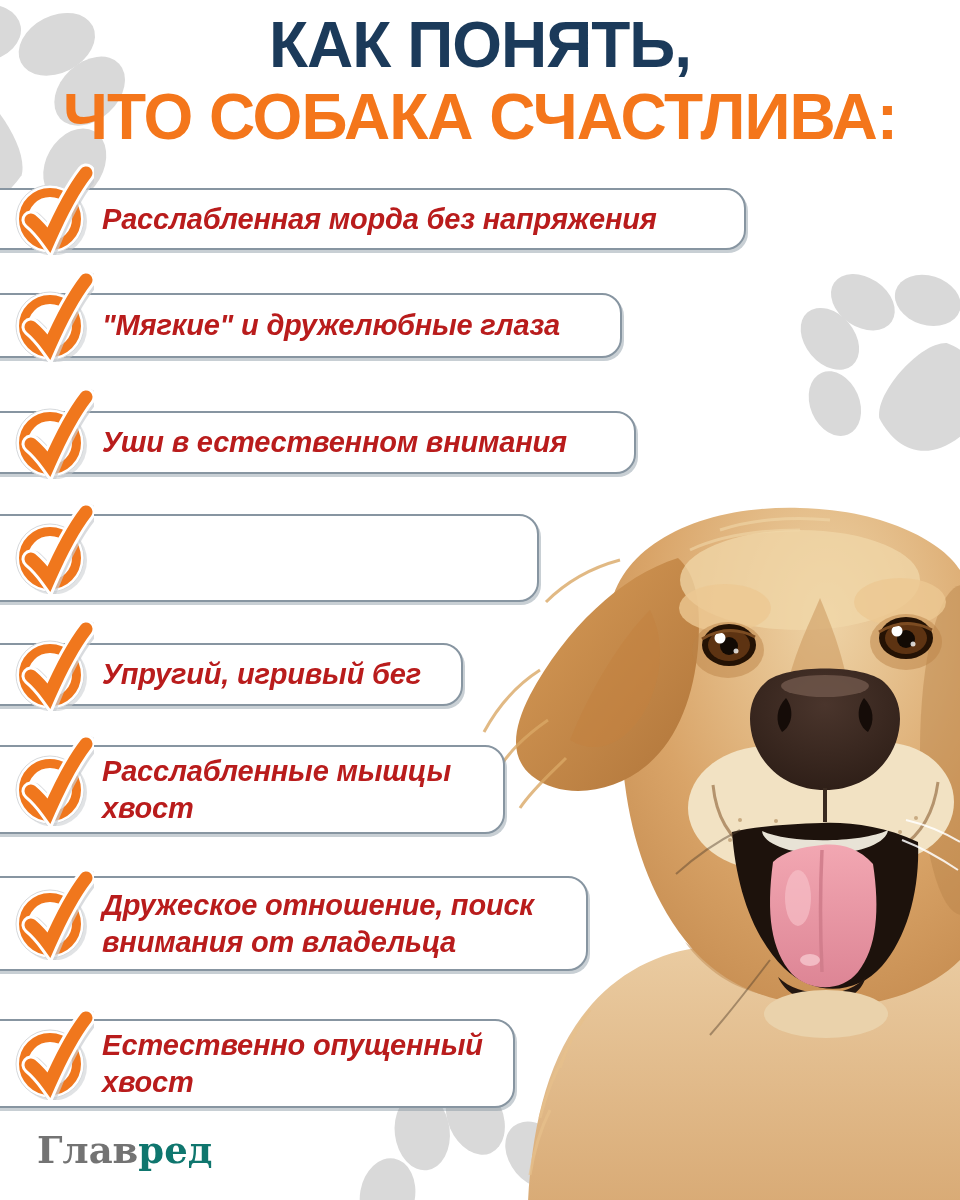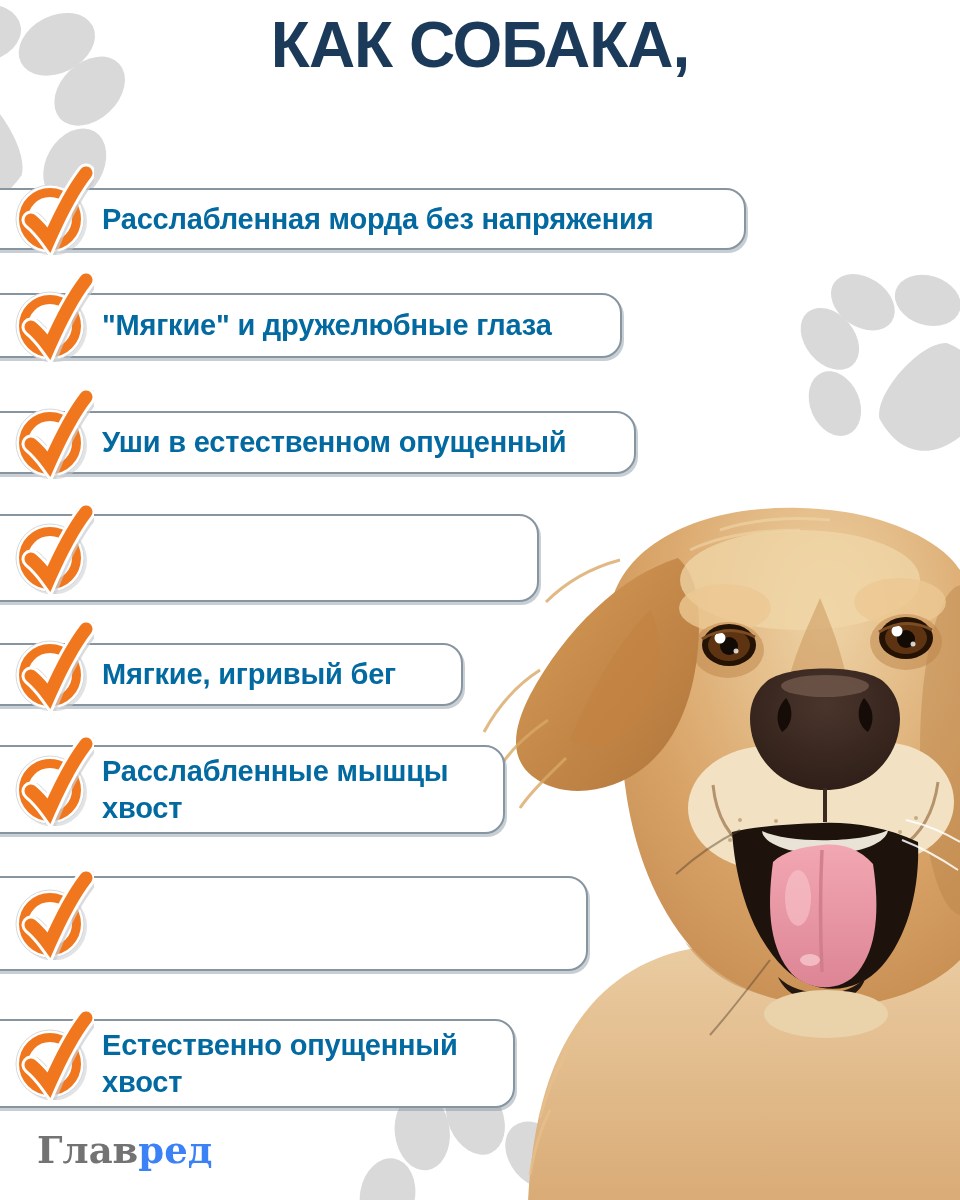--- a/index.html
+++ b/index.html
@@ -21,35 +21,36 @@
   .title-line.l2{top:84px;color:#f4761b;}
   
   .item{
     position:absolute;left:-30px;z-index:2;background:#ffffff;
     border:2px solid #8795a1;border-radius:20px;
     box-shadow:2px 3px 0 rgba(125,140,152,.42);
     display:flex;align-items:center;box-sizing:border-box;
     padding-left:130px;padding-right:16px;
   }
   .item .label{
-    font-weight:700;font-size:29px;line-height:37px;color:#0369a1;
+    font-weight:700;font-size:29px;line-height:37px;color:#b91c1c;
     letter-spacing:-0.2px;
+    font-style:italic;
   }
   .item.one-line .label{white-space:nowrap;}
   .badge{
     position:absolute;left:38px;top:50%;margin-top:-56px;
     width:84px;height:92px;pointer-events:none;
   }
   
   .logo{
     position:absolute;left:37px;top:1128px;z-index:3;
     font-family:"DejaVu Serif",serif;font-weight:700;font-size:37px;line-height:44px;
   }
   .logo .p1{color:#737373;}
-  .logo .p2{color:#3b82f6;margin-top:48px;}
+  .logo .p2{color:#0f766e;margin-top:48px;}
 </style>
 </head>
 <body>
 
 <div class="page">
 
   <svg class="bg-paws" viewBox="0 0 960 1200" xmlns="http://www.w3.org/2000/svg">
     <defs>
       <g id="paw" fill="#d9d9d9">
         <path d="M -45,30 C -57,62 -46,92 0,96 C 46,92 57,62 45,30 C 30,12 -30,12 -45,30 Z"></path>
@@ -150,21 +151,22 @@
     <path d="M 352,360 C 350,400 350,440 352,482" stroke="#cf7c8b" stroke-width="3.5" fill="none" opacity="0.9"></path>
     <ellipse cx="328" cy="408" rx="13" ry="28" fill="#f7c2ca" opacity="0.65"></ellipse>
     <ellipse cx="340" cy="470" rx="10" ry="6" fill="#f9d0d6" opacity="0.7"></ellipse>
     <path d="M 308,487 C 330,509 380,509 396,486 C 392,503 375,513 353,513 C 331,513 315,502 308,487 Z" fill="#241710"></path>
     <ellipse cx="356" cy="524" rx="62" ry="24" fill="#ead2ab"></ellipse>
 
     <path d="M 436,330 C 462,336 480,346 490,352 M 432,350 C 458,360 476,372 488,380" stroke="#ffffff" stroke-width="2" fill="none" opacity="0.85"></path>
     <path d="M 300,470 C 280,496 262,520 240,545 M 270,340 C 246,352 226,366 206,384" stroke="#55402c" stroke-width="2" fill="none" opacity="0.45"></path>
   </svg>
 
-  <div class="title-line l1">КАК СОБАКА,</div>
+  <div class="title-line l1">КАК ПОНЯТЬ,</div>
+  <div class="title-line l2">ЧТО СОБАКА СЧАСТЛИВА:</div>
 
   <div class="item one-line" style="top:188px;height:62px;width:776px;">
     <svg class="badge" viewBox="0 0 84 92">
         <circle cx="43" cy="58.5" r="34" fill="#c9ccd0" opacity="0.55"></circle>
         <circle cx="40" cy="56" r="34" fill="#ffffff" stroke="#d6d9dc" stroke-width="1"></circle>
         <circle cx="40" cy="56" r="26.5" fill="none" stroke="#f0771d" stroke-width="9"></circle>
         <path d="M 23.5,58 C 29,63 36,71 41,79.5 C 52,53 64,29 78.5,11.5" stroke="#c9ccd0" stroke-width="19" stroke-linecap="round" fill="none" opacity="0.7"></path>
         <path d="M 21,57 C 27,62 34,70 39,77 C 50,52 62,28 76,10" stroke="#ffffff" stroke-width="19" stroke-linecap="round" fill="none"></path>
         <path d="M 21,57 C 27,62 34,70 39,77 C 50,52 62,28 76,10" stroke="#f0771d" stroke-width="13" stroke-linecap="round" fill="none"></path>
       </svg>
@@ -185,21 +187,21 @@
 
   <div class="item one-line" style="top:411px;height:63px;width:666px;">
     <svg class="badge" viewBox="0 0 84 92">
         <circle cx="43" cy="58.5" r="34" fill="#c9ccd0" opacity="0.55"></circle>
         <circle cx="40" cy="56" r="34" fill="#ffffff" stroke="#d6d9dc" stroke-width="1"></circle>
         <circle cx="40" cy="56" r="26.5" fill="none" stroke="#f0771d" stroke-width="9"></circle>
         <path d="M 23.5,58 C 29,63 36,71 41,79.5 C 52,53 64,29 78.5,11.5" stroke="#c9ccd0" stroke-width="19" stroke-linecap="round" fill="none" opacity="0.7"></path>
         <path d="M 21,57 C 27,62 34,70 39,77 C 50,52 62,28 76,10" stroke="#ffffff" stroke-width="19" stroke-linecap="round" fill="none"></path>
         <path d="M 21,57 C 27,62 34,70 39,77 C 50,52 62,28 76,10" stroke="#f0771d" stroke-width="13" stroke-linecap="round" fill="none"></path>
       </svg>
-    <div class="label">Уши в естественном опущенный</div>
+    <div class="label">Уши в естественном внимания</div>
   </div>
 
   <div class="item" style="top:514px;height:88px;width:569px;">
     <svg class="badge" viewBox="0 0 84 92">
         <circle cx="43" cy="58.5" r="34" fill="#c9ccd0" opacity="0.55"></circle>
         <circle cx="40" cy="56" r="34" fill="#ffffff" stroke="#d6d9dc" stroke-width="1"></circle>
         <circle cx="40" cy="56" r="26.5" fill="none" stroke="#f0771d" stroke-width="9"></circle>
         <path d="M 23.5,58 C 29,63 36,71 41,79.5 C 52,53 64,29 78.5,11.5" stroke="#c9ccd0" stroke-width="19" stroke-linecap="round" fill="none" opacity="0.7"></path>
         <path d="M 21,57 C 27,62 34,70 39,77 C 50,52 62,28 76,10" stroke="#ffffff" stroke-width="19" stroke-linecap="round" fill="none"></path>
         <path d="M 21,57 C 27,62 34,70 39,77 C 50,52 62,28 76,10" stroke="#f0771d" stroke-width="13" stroke-linecap="round" fill="none"></path>
@@ -208,21 +210,21 @@
 
   <div class="item one-line" style="top:643px;height:63px;width:493px;">
     <svg class="badge" viewBox="0 0 84 92">
         <circle cx="43" cy="58.5" r="34" fill="#c9ccd0" opacity="0.55"></circle>
         <circle cx="40" cy="56" r="34" fill="#ffffff" stroke="#d6d9dc" stroke-width="1"></circle>
         <circle cx="40" cy="56" r="26.5" fill="none" stroke="#f0771d" stroke-width="9"></circle>
         <path d="M 23.5,58 C 29,63 36,71 41,79.5 C 52,53 64,29 78.5,11.5" stroke="#c9ccd0" stroke-width="19" stroke-linecap="round" fill="none" opacity="0.7"></path>
         <path d="M 21,57 C 27,62 34,70 39,77 C 50,52 62,28 76,10" stroke="#ffffff" stroke-width="19" stroke-linecap="round" fill="none"></path>
         <path d="M 21,57 C 27,62 34,70 39,77 C 50,52 62,28 76,10" stroke="#f0771d" stroke-width="13" stroke-linecap="round" fill="none"></path>
       </svg>
-    <div class="label">Мягкие, игривый бег</div>
+    <div class="label">Упругий, игривый бег</div>
   </div>
 
   <div class="item" style="top:745px;height:89px;width:535px;">
     <svg class="badge" viewBox="0 0 84 92">
         <circle cx="43" cy="58.5" r="34" fill="#c9ccd0" opacity="0.55"></circle>
         <circle cx="40" cy="56" r="34" fill="#ffffff" stroke="#d6d9dc" stroke-width="1"></circle>
         <circle cx="40" cy="56" r="26.5" fill="none" stroke="#f0771d" stroke-width="9"></circle>
         <path d="M 23.5,58 C 29,63 36,71 41,79.5 C 52,53 64,29 78.5,11.5" stroke="#c9ccd0" stroke-width="19" stroke-linecap="round" fill="none" opacity="0.7"></path>
         <path d="M 21,57 C 27,62 34,70 39,77 C 50,52 62,28 76,10" stroke="#ffffff" stroke-width="19" stroke-linecap="round" fill="none"></path>
         <path d="M 21,57 C 27,62 34,70 39,77 C 50,52 62,28 76,10" stroke="#f0771d" stroke-width="13" stroke-linecap="round" fill="none"></path>
@@ -232,20 +234,21 @@
 
   <div class="item" style="top:876px;height:95px;width:618px;">
     <svg class="badge" viewBox="0 0 84 92">
         <circle cx="43" cy="58.5" r="34" fill="#c9ccd0" opacity="0.55"></circle>
         <circle cx="40" cy="56" r="34" fill="#ffffff" stroke="#d6d9dc" stroke-width="1"></circle>
         <circle cx="40" cy="56" r="26.5" fill="none" stroke="#f0771d" stroke-width="9"></circle>
         <path d="M 23.5,58 C 29,63 36,71 41,79.5 C 52,53 64,29 78.5,11.5" stroke="#c9ccd0" stroke-width="19" stroke-linecap="round" fill="none" opacity="0.7"></path>
         <path d="M 21,57 C 27,62 34,70 39,77 C 50,52 62,28 76,10" stroke="#ffffff" stroke-width="19" stroke-linecap="round" fill="none"></path>
         <path d="M 21,57 C 27,62 34,70 39,77 C 50,52 62,28 76,10" stroke="#f0771d" stroke-width="13" stroke-linecap="round" fill="none"></path>
       </svg>
+    <div class="label">Дружеское отношение, поиск внимания от владельца</div>
   </div>
 
   <div class="item" style="top:1019px;height:89px;width:545px;">
     <svg class="badge" viewBox="0 0 84 92">
         <circle cx="43" cy="58.5" r="34" fill="#c9ccd0" opacity="0.55"></circle>
         <circle cx="40" cy="56" r="34" fill="#ffffff" stroke="#d6d9dc" stroke-width="1"></circle>
         <circle cx="40" cy="56" r="26.5" fill="none" stroke="#f0771d" stroke-width="9"></circle>
         <path d="M 23.5,58 C 29,63 36,71 41,79.5 C 52,53 64,29 78.5,11.5" stroke="#c9ccd0" stroke-width="19" stroke-linecap="round" fill="none" opacity="0.7"></path>
         <path d="M 21,57 C 27,62 34,70 39,77 C 50,52 62,28 76,10" stroke="#ffffff" stroke-width="19" stroke-linecap="round" fill="none"></path>
         <path d="M 21,57 C 27,62 34,70 39,77 C 50,52 62,28 76,10" stroke="#f0771d" stroke-width="13" stroke-linecap="round" fill="none"></path>

